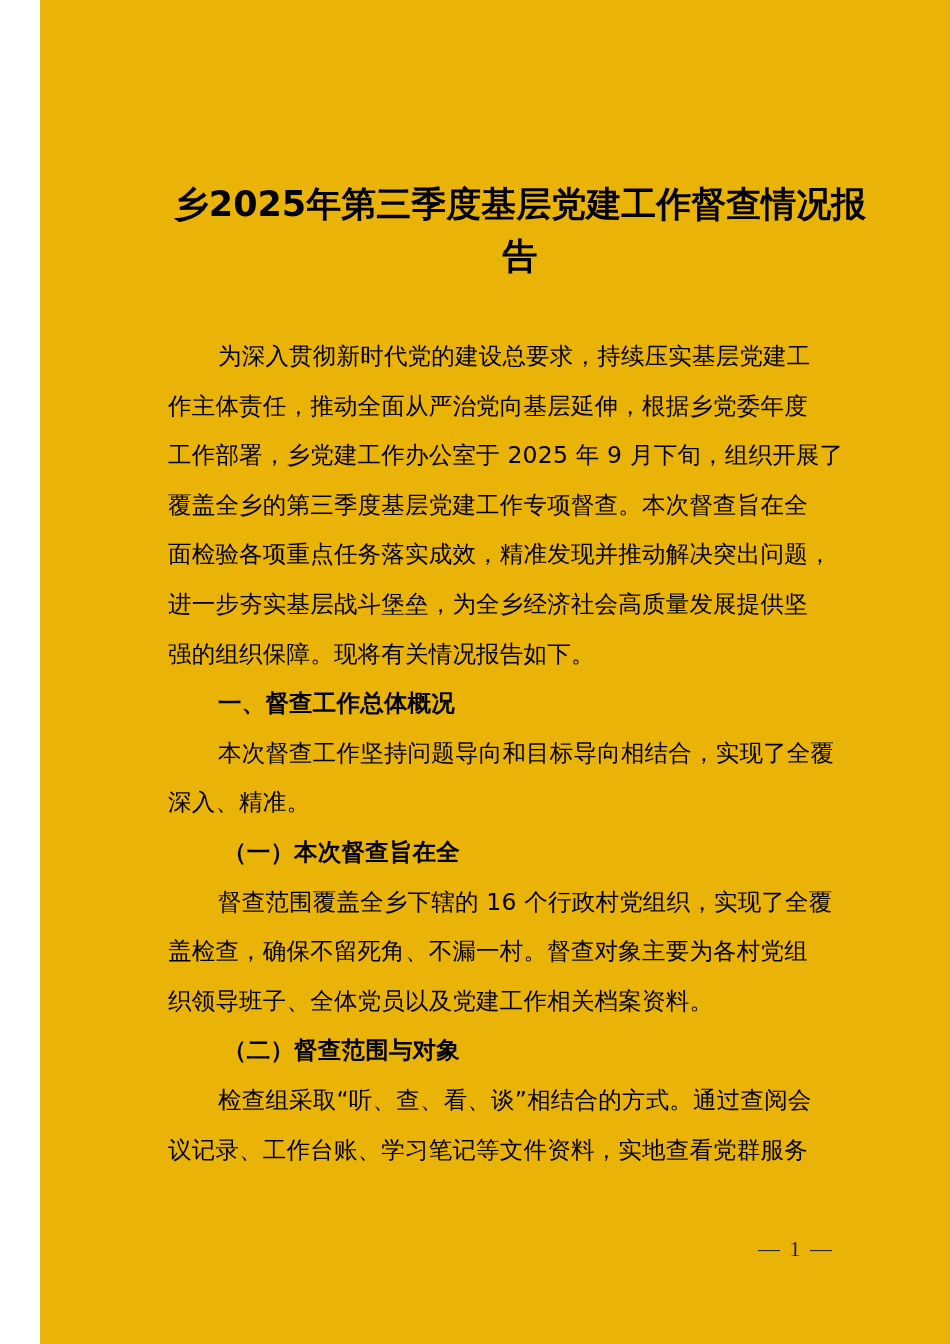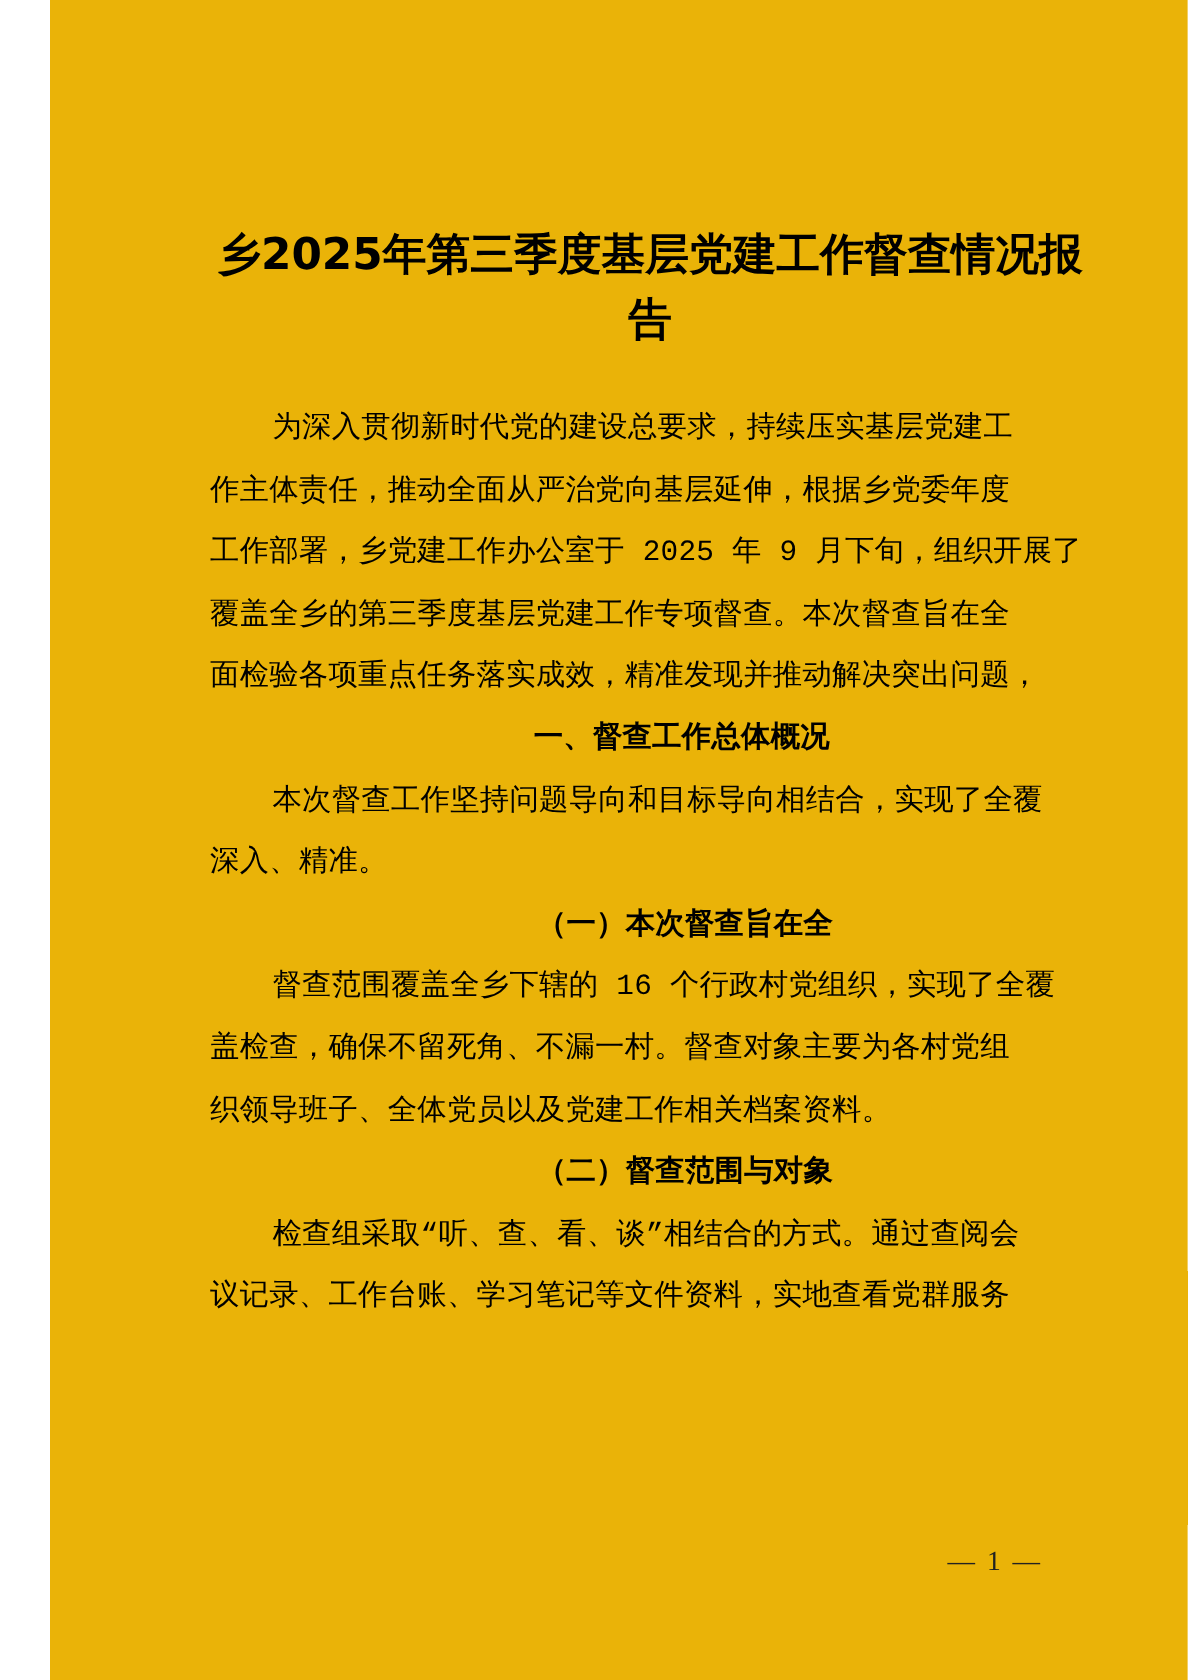--- a/index.html
+++ b/index.html
@@ -31,38 +31,36 @@
       width: 720px;
       text-align: center;
       font-size: 35px;
       font-weight: bold;
       line-height: 52px;
       letter-spacing: 0px;
     }
     .body-text {
       position: absolute;
       left: 128px;
-      top: 319px;
+      top: 332px;
       width: 705px;
-      font-family: Liberation Mono, monospace;
     }
     .line {
       height: 49.6px;
       line-height: 49.6px;
       font-size: 23.5px;
       white-space: nowrap;
       letter-spacing: 0.2px;
     }
     .line.indent {
       padding-left: 50px;
     }
     .line.heading {
       font-weight: bold;
       padding-left: 50px;
-      text-align: center;
     }
     .line.heading.sub {
       padding-left: 55px;
     }
     .page-number {
       position: absolute;
       left: 718px;
       top: 1236px;
       font-size: 22px;
       font-family: "Liberation Serif", "DejaVu Serif", serif;
@@ -79,20 +77,22 @@
     <div>乡2025年第三季度基层党建工作督查情况报</div>
     <div>告</div>
   </div>
 
   <div class="body-text">
     <div class="line indent">为深入贯彻新时代党的建设总要求，持续压实基层党建工</div>
     <div class="line">作主体责任，推动全面从严治党向基层延伸，根据乡党委年度</div>
     <div class="line">工作部署，乡党建工作办公室于 2025 年 9 月下旬，组织开展了</div>
     <div class="line">覆盖全乡的第三季度基层党建工作专项督查。本次督查旨在全</div>
     <div class="line">面检验各项重点任务落实成效，精准发现并推动解决突出问题，</div>
+    <div class="line">进一步夯实基层战斗堡垒，为全乡经济社会高质量发展提供坚</div>
+    <div class="line">强的组织保障。现将有关情况报告如下。</div>
     <div class="line heading">一、督查工作总体概况</div>
     <div class="line indent">本次督查工作坚持问题导向和目标导向相结合，实现了全覆</div>
     <div class="line">深入、精准。</div>
     <div class="line heading sub">（一）本次督查旨在全</div>
     <div class="line indent">督查范围覆盖全乡下辖的 16 个行政村党组织，实现了全覆</div>
     <div class="line">盖检查，确保不留死角、不漏一村。督查对象主要为各村党组</div>
     <div class="line">织领导班子、全体党员以及党建工作相关档案资料。</div>
     <div class="line heading sub">（二）督查范围与对象</div>
     <div class="line indent">检查组采取“听、查、看、谈”相结合的方式。通过查阅会</div>
     <div class="line">议记录、工作台账、学习笔记等文件资料，实地查看党群服务</div>

